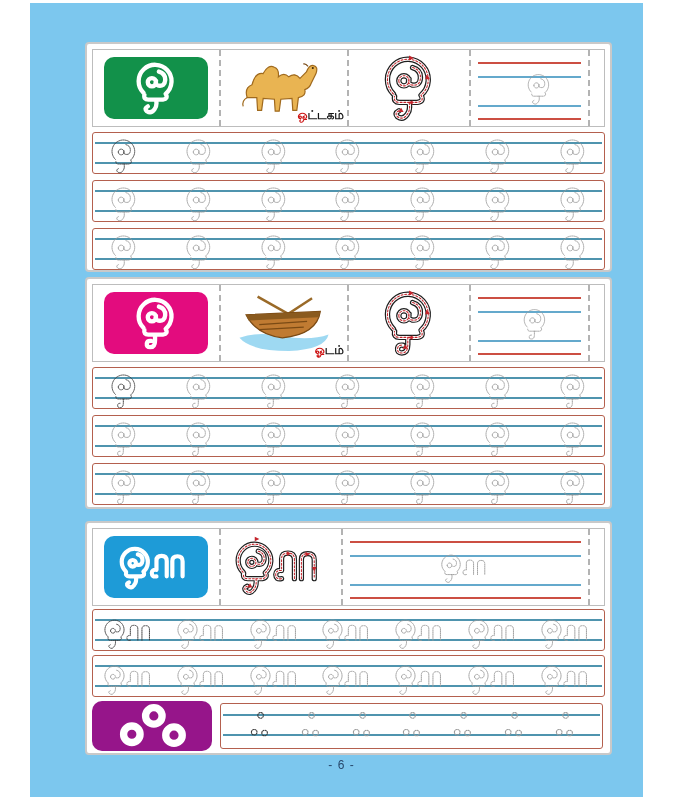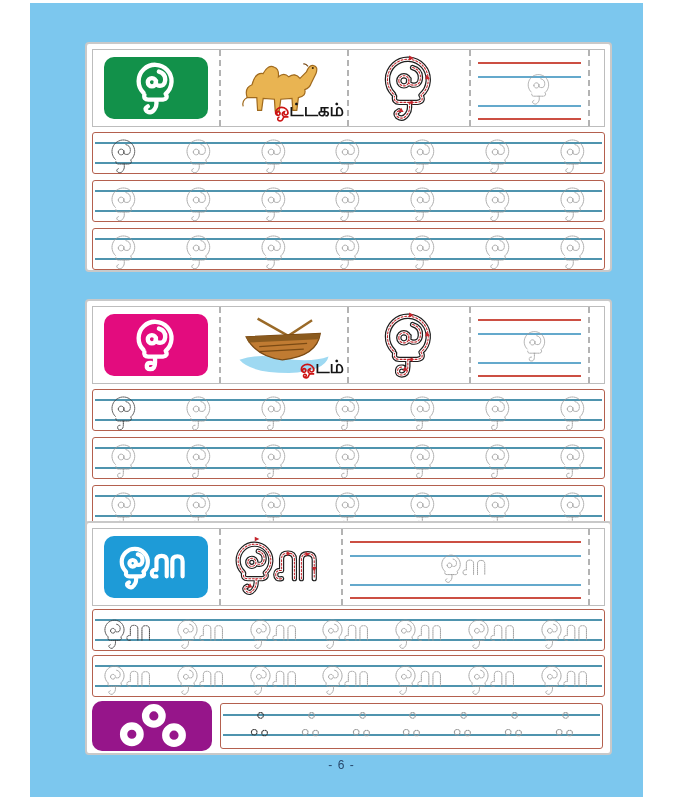--- a/index.html
+++ b/index.html
@@ -18,21 +18,21 @@
   .big-glyph .lyr-white{stroke:#ffffff;stroke-width:5;fill:none;stroke-linecap:round;stroke-linejoin:round;}
   .big-glyph .lyr-red{stroke:#c4242b;stroke-width:1.8;fill:none;stroke-dasharray:3.2 3;stroke-linecap:round;}
   .g-dot use{stroke:#9a9a9a;stroke-width:2.8;fill:none;stroke-dasharray:2.6 3;stroke-linecap:round;}
   .g-dot.dark use{stroke:#3c3c3c;}
   .trace-row{position:absolute;left:5px;right:5px;height:42px;border:1.5px solid #b4604e;border-radius:3px;background:#fff;box-sizing:border-box;}
   .line-b{position:absolute;left:2px;right:2px;height:2px;background:#4f94ae;}
   .lb1{top:9px;} .lb2{top:29px;}
   .letters{position:absolute;left:0;right:0;top:0;bottom:0;display:flex;justify-content:space-between;padding:3px 14px 0;box-sizing:border-box;}
   .wl-line{position:absolute;left:7px;right:7px;height:1.8px;}
   .wl-red{background:#cc4f43;} .wl-blue{background:#64a9cc;}
-  .word{position:absolute;bottom:3px;right:3px;font-size:18px;font-weight:600;color:#151515;white-space:nowrap;}
+  .word{position:absolute;bottom:3px;right:3px;font-size:12px;font-weight:600;color:#151515;white-space:nowrap;}
   .word .pre{color:#cc1212;}
   .ay-tile{position:absolute;left:5px;width:120px;height:50px;background:#96158a;border-radius:10px;display:flex;align-items:center;justify-content:center;}
   .ay-tile svg circle{stroke:#fff;stroke-width:8;fill:none;}
   .ay-row{position:absolute;right:7px;height:46px;border:1.5px solid #b4604e;border-radius:3px;background:#fff;box-sizing:border-box;}
   .pnum{position:absolute;top:758px;left:0;width:100%;text-align:center;font-size:12px;color:#27486b;letter-spacing:1px;}
   .pic{display:block;}
 </style>
 </head>
 <body>
 
@@ -163,21 +163,21 @@
         <svg class="g-dot" width="34" height="40" viewBox="0 0 100 120">
             <use href="#gO1"></use>
           </svg>
         <svg class="g-dot" width="34" height="40" viewBox="0 0 100 120">
             <use href="#gO1"></use>
           </svg>
       </div>
     </div>
   </section>
 
-  <section class="panel" style="top:299px;height:232px">
+  <section class="panel" style="top:277px;height:232px">
     <div class="header">
       <div class="cell c1">
         <div class="tile" style="background:#e30c7e">
           <svg class="tile-glyph" width="52" height="58" viewBox="0 0 100 120" aria-label="ஓ">
               <use href="#gO2"></use>
             </svg>
         </div>
       </div>
       <div class="cell c2">
         <svg class="pic" width="114" height="66" viewBox="0 0 120 80">

